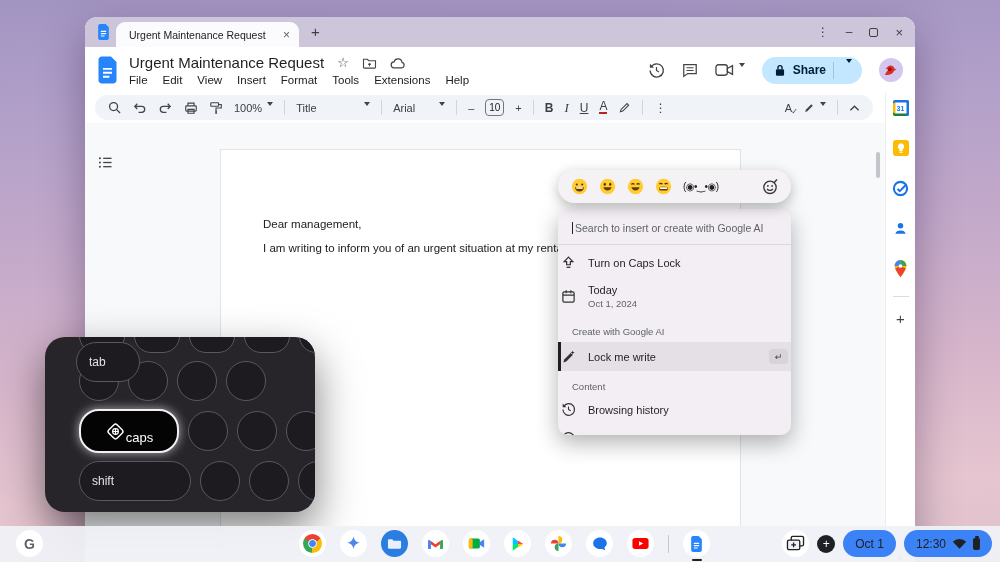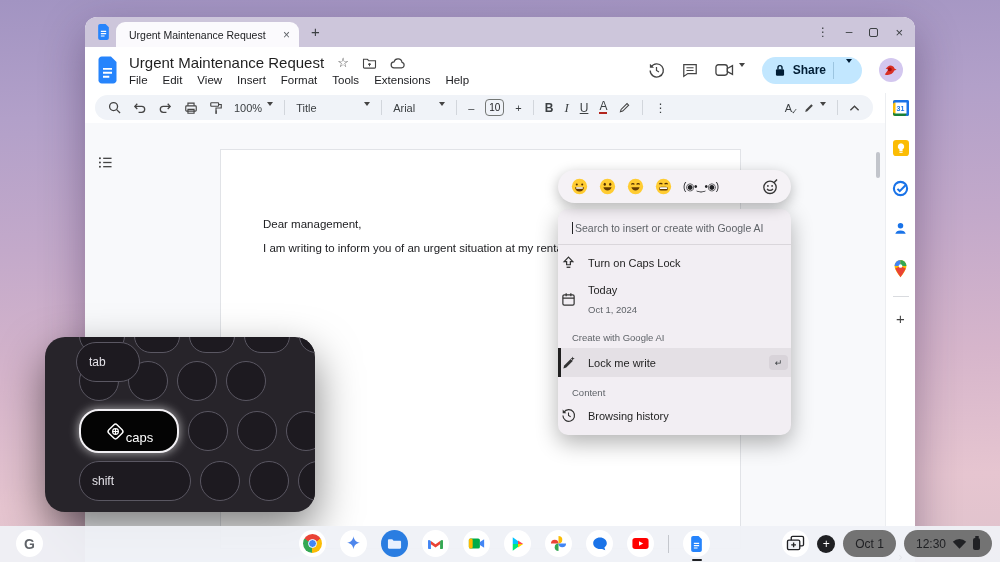--- a/index.html
+++ b/index.html
@@ -60,21 +60,21 @@
 box-shadow:inset 0 2.5px 0 #1a73e8,inset -2.5px 0 0 #1a73e8,inset 0 -2.5px 0 #188038,inset 2.5px 0 0 #fbbc04}
 .caltile span{font-size:7px;font-weight:700;color:#1a73e8}
 
 .emoji-popup{position:absolute;left:558px;top:170px;width:233px;height:33px;background:#f5f2f6;border-radius:17px;box-shadow:0 4px 14px rgba(0,0,0,.28);display:flex;align-items:center;padding:0 13px;gap:11px;z-index:30}
 .kao{font-size:10px;color:#202124;letter-spacing:-.5px;white-space:nowrap}
 .menu-panel{position:absolute;left:558px;top:209px;width:233px;height:226px;background:#f2eef3;border-radius:10px;box-shadow:0 8px 22px rgba(0,0,0,.3);overflow:hidden;z-index:29}
 .search-row{display:flex;align-items:center;padding:13px 14px 10px;font-size:10.5px;color:#5f6368}
 .scaret{width:1px;height:12px;background:#202124;margin-right:2px}
 .pdivider{height:1px;background:#dad6db}
 .pitem{display:flex;align-items:center;padding:7px 3px;gap:12px;font-size:11px;color:#1f1f1f}
-.pitem .lbl2 .sub{font-size:9.5px;color:#5f6368;margin-top:8px}
+.pitem .lbl2 .sub{font-size:9.5px;color:#5f6368;margin-top:2px}
 .psection{padding:10px 14px 3px;font-size:9.5px;color:#5f6368}
 .pitem.hl{background:#e4e0e5;position:relative;margin-top:2px}
 .hlbar{position:absolute;left:0;top:0;bottom:0;width:3px;background:#1f1f1f}
 .enterkey{margin-left:auto;width:19px;height:15px;border-radius:4px;background:#d8d3d9;display:grid;place-items:center;font-size:9px;color:#3c4043}
 
 .keyboard{position:absolute;left:45px;top:337px;width:270px;height:175px;background:#27242a;border-radius:20px;box-shadow:0 18px 44px rgba(0,0,0,.5);overflow:hidden;padding-left:34px;z-index:40}
 .krow{display:flex;gap:9px;margin-top:8px;align-items:center}
 .key{height:40px;border-radius:20px;background:#1d1a20;border:1px solid #5a5762;color:#e4e2e8;font-size:12px;display:flex;align-items:center;padding:0 12px;flex:none}
 .key.sq{width:40px}
 .krow.r1{margin-top:-18px}
@@ -89,21 +89,21 @@
 .apps{position:absolute;left:299px;top:4px;display:flex;align-items:center;gap:14px;height:27px}
 .app{width:27px;height:27px;border-radius:50%;background:#fff;display:grid;place-items:center;position:relative}
 .app.blue{background:#2a7de1}
 .appdivider{width:1px;height:18px;background:#c4c7cd}
 .active-bar{position:absolute;left:50%;transform:translateX(-50%);bottom:-4px;width:10px;height:2px;border-radius:1px;background:#202124}
 .chromeball{width:19px;height:19px;border-radius:50%;background:conic-gradient(from 60deg,#fbbc05 0 120deg,#34a853 0 240deg,#ea4335 0 360deg);display:grid;place-items:center}
 .chromeball i{width:9px;height:9px;border-radius:50%;background:#4285f4;border:1.8px solid #fff}
 .status{position:absolute;right:8px;top:4px;display:flex;align-items:center;gap:8px;height:27px}
 .deskbtn{width:27px;height:27px;border-radius:50%;background:#fff;display:grid;place-items:center}
 .pluscircle{width:18px;height:18px;border-radius:50%;background:#1f2023;color:#fff;display:grid;place-items:center;font-size:12px;line-height:1}
-.pill{height:27px;background:#737373;border-radius:14px;display:flex;align-items:center;padding:0 12px;font-size:12px;color:#202124;gap:6px}
+.pill{height:27px;background:#3b82f6;border-radius:14px;display:flex;align-items:center;padding:0 12px;font-size:12px;color:#202124;gap:6px}
 .battery{width:7px;height:12px;background:#202124;border-radius:2px;position:relative}
 .battery:before{content:"";position:absolute;left:1.5px;top:-2px;width:4px;height:2px;background:#202124;border-radius:1px}
 </style>
 </head>
 <body>
 
 <div class="window">
 
   <div class="tabstrip">
     <span class="tab-favicon">

